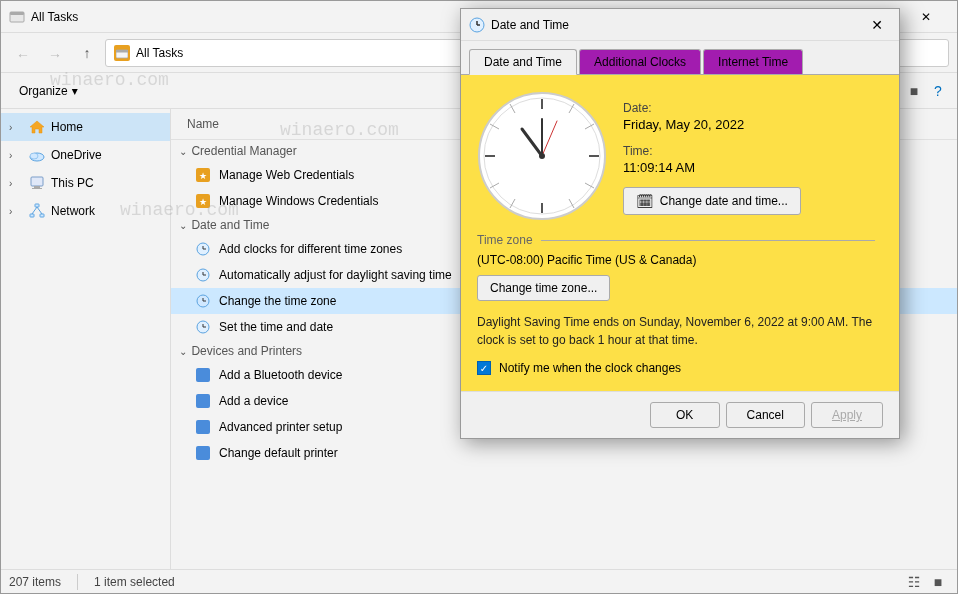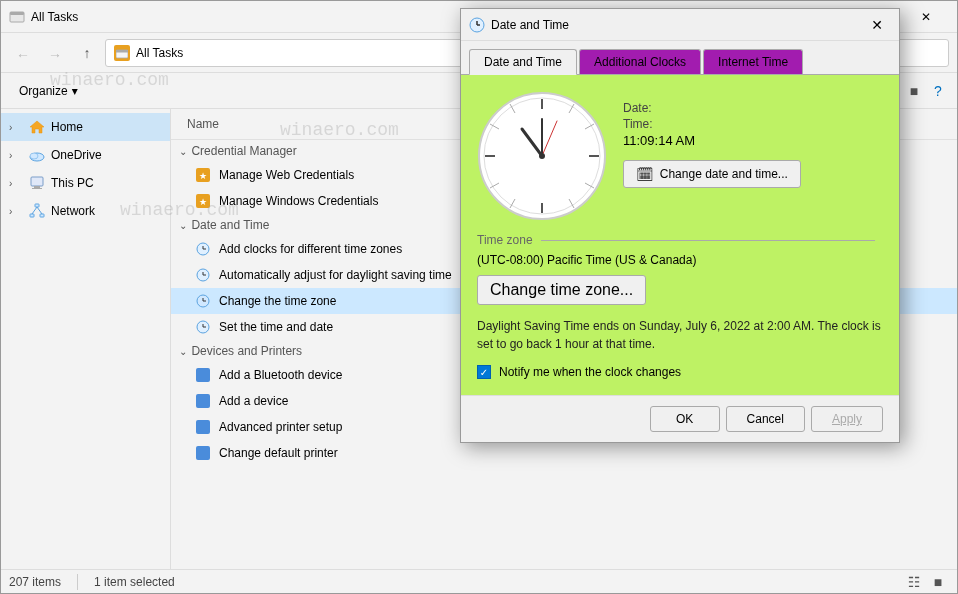--- a/index.html
+++ b/index.html
@@ -72,35 +72,35 @@
     .modal-icon { width: 16px; height: 16px; margin-right: 6px; }
     .modal-title { font-size: 12px; flex: 1; font-weight: 400; }
     .modal-close { width: 28px; height: 28px; border: none; background: transparent; cursor: pointer; font-size: 14px; display: flex; align-items: center; justify-content: center; border-radius: 3px; }
 
     
     .modal-tabs { display: flex; padding: 8px 8px 0; border-bottom: 1px solid #aaa; background: #f0f0f0; }
     .modal-tab { padding: 5px 14px; border: 1px solid #aaa; border-bottom: none; background: #a21caf; cursor: pointer; font-size: 12px; border-radius: 3px 3px 0 0; margin-right: 2px; }
     .modal-tab.active { background: #f0f0f0; border-bottom: 1px solid #f0f0f0; margin-bottom: -1px; z-index: 1; }
 
     
-    .modal-body { padding: 16px; background: #bef264; }
+    .modal-body { padding: 16px; background: #fde047; }
     .clock-row { display: flex; gap: 16px; align-items: flex-start; }
     .clock-svg { flex-shrink: 0; }
     .date-time-info { display: flex; flex-direction: column; justify-content: center; padding-top: 10px; }
     .dt-label { font-size: 12px; color: #444; margin-bottom: 2px; }
     .dt-value { font-size: 13px; font-weight: 400; margin-bottom: 12px; }
     .change-btn { padding: 5px 12px; background: #f0f0f0; border: 1px solid #aaa; cursor: pointer; font-size: 12px; display: flex; align-items: center; gap: 6px; border-radius: 3px; }
     .change-btn-icon { font-size: 14px; }
 
     .tz-section { margin-top: 12px; }
     .tz-label-row { display: flex; align-items: center; margin-bottom: 6px; }
     .tz-label { font-size: 12px; color: #666; text-align: right; }
     .tz-line { flex: 1; height: 1px; background: #aaa; margin: 0 8px; }
     .tz-value { font-size: 12px; margin-bottom: 8px; }
-    .tz-change-btn { padding: 5px 12px; background: #f0f0f0; border: 1px solid #aaa; cursor: pointer; font-size: 16px; border-radius: 3px; }
+    .tz-change-btn { padding: 5px 12px; background: #f0f0f0; border: 1px solid #aaa; cursor: pointer; font-size: 12px; border-radius: 3px; }
 
     .dst-text { font-size: 12px; margin-top: 12px; line-height: 1.5; color: #222; }
 
     .notify-row { display: flex; align-items: center; gap: 8px; margin-top: 12px; }
     .checkbox-blue { width: 14px; height: 14px; background: #0078d7; border: 1px solid #0060b0; display: flex; align-items: center; justify-content: center; flex-shrink: 0; }
     .checkbox-check { color: white; font-size: 10px; }
     .notify-label { font-size: 12px; }
 
     
     .modal-footer { display: flex; justify-content: flex-end; gap: 6px; padding: 10px 16px; background: #f0f0f0; border-top: 1px solid #ddd; }
@@ -386,39 +386,40 @@
 
           <line x1="65" y1="65" x2="65" y2="28" stroke="#333" stroke-width="2" stroke-linecap="round"></line>
 
           <line x1="65" y1="65" x2="80" y2="30" stroke="#cc3333" stroke-width="1" stroke-linecap="round"></line>
 
           <circle cx="65" cy="65" r="3" fill="#333"></circle>
         </svg>
 
         <div class="date-time-info">
           <div class="dt-label">Date:</div>
+          <div class="dt-value">Friday, May 20, 2022</div>
           <div class="dt-label">Time:</div>
           <div class="dt-value">11:09:14 AM</div>
           <button class="change-btn">
             <span class="change-btn-icon">🗓</span>
             <span>Change date and time...</span>
           </button>
         </div>
       </div>
 
       <div class="tz-section">
         <div class="tz-label-row">
           <span class="tz-label">Time zone</span>
           <div class="tz-line"></div>
         </div>
         <div class="tz-value">(UTC-08:00) Pacific Time (US &amp; Canada)</div>
         <button class="tz-change-btn">Change time zone...</button>
       </div>
 
-      <div class="dst-text">Daylight Saving Time ends on Sunday, July 6, 2022 at 2:00 AM. The clock is set to go back 1 hour at that time.</div>
+      <div class="dst-text">Daylight Saving Time ends on Sunday, November 6, 2022 at 9:00 AM. The clock is set to go back 1 hour at that time.</div>
 
       <div class="notify-row">
         <div class="checkbox-blue">
           <span class="checkbox-check">✓</span>
         </div>
         <span class="notify-label">Notify me when the clock changes</span>
       </div>
 
     </div>
 

